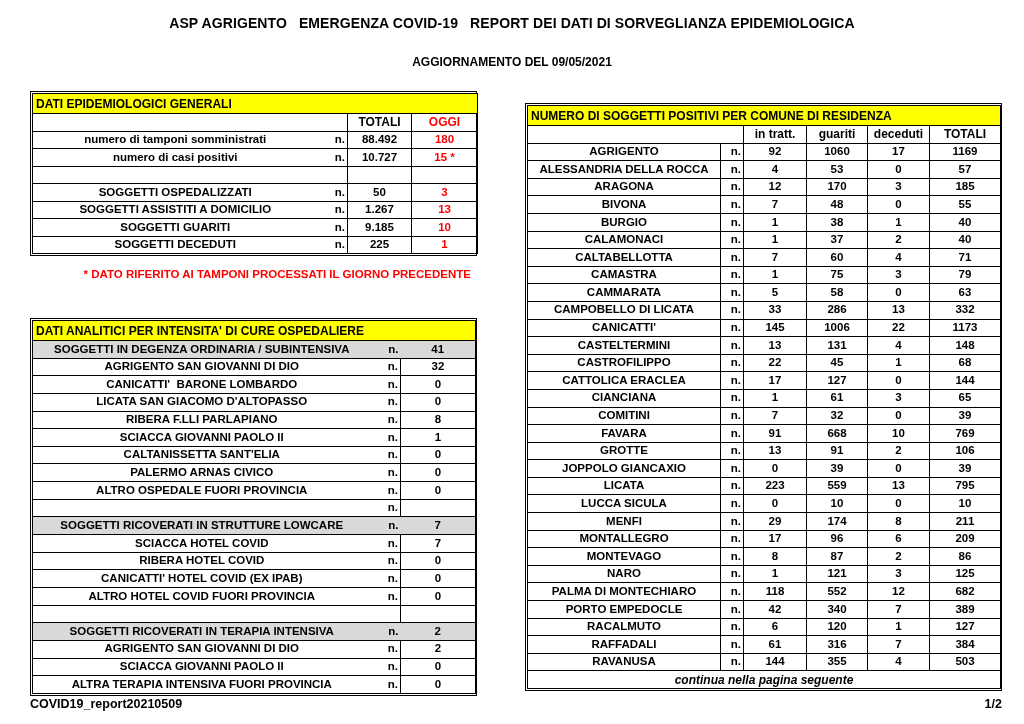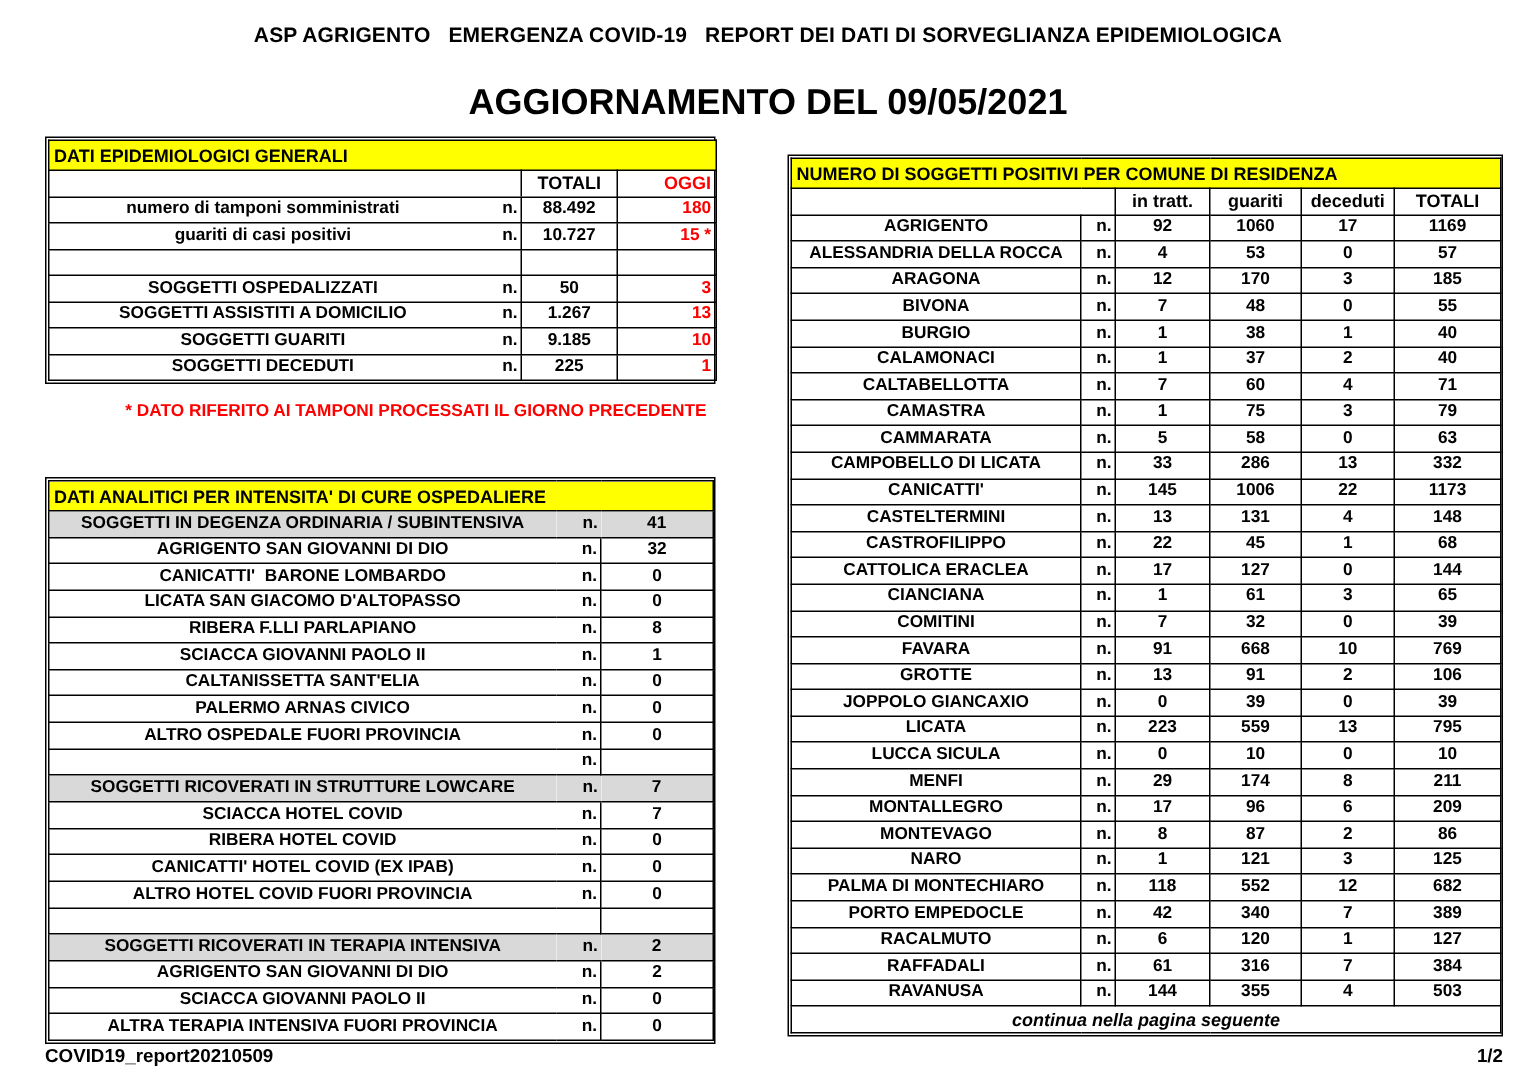--- a/index.html
+++ b/index.html
@@ -3,33 +3,33 @@
 <meta charset="utf-8">
 <style>
   * { margin:0; padding:0; box-sizing:border-box; }
   html,body { width:1024px; height:724px; background:#ffffff; overflow:hidden;
               font-family:"Liberation Sans", sans-serif; color:#000; }
   .page { position:relative; width:1024px; height:536px; background:#fff; }
 
   .title1 { position:absolute; top:15px; left:0; width:1024px; text-align:center;
             font-size:14px; font-weight:bold; white-space:pre; letter-spacing:0.1px; }
   .title2 { position:absolute; top:55px; left:0; width:1024px; text-align:center;
-            font-size:24px; font-weight:bold; }
+            font-size:12px; font-weight:bold; }
 
   .tbl-wrap { position:absolute; border:1px solid #000; padding:1px; background:#fff; }
   table { border-collapse:collapse; width:100%; table-layout:fixed; }
   td { border:1px solid #000; font-weight:bold; font-size:11.5px; padding:0 3px;
        overflow:hidden; white-space:pre; line-height:1; }
   tr.title-row td { background:#FFFF00; text-align:left; font-size:12px; padding-left:3px; }
   tr.title-row { height:20px; }
 
   .c-label { text-align:center; }
   .c-n { text-align:right; padding-right:2px; }
   .c-num, .c-val { text-align:center; }
-  .c-red { color:#FF0000; text-align:right; }
+  .c-red { color:#FF0000; text-align:center; }
   .hdr { font-size:12px; }
 
   
   #general td.c-label, #hospital td.c-label { border-right:none; }
   #general td.c-n, #hospital td.c-n { border-left:none; }
   
   #general tr.row-empty td.c-num { border-left:none; }
   
   #hospital tr.row-subheader td { background:#D9D9D9; }
   #hospital tr.row-subheader td.c-n { border-right:none; }
@@ -81,21 +81,21 @@
         </tr>
       </thead>
       <tbody>
           <tr class="row-data">
             <td class="c-label">numero di tamponi somministrati</td>
             <td class="c-n">n.</td>
             <td class="c-num">88.492</td>
             <td class="c-red">180</td>
           </tr>
           <tr class="row-data">
-            <td class="c-label">guariti di casi positivi</td>
+            <td class="c-label">numero di casi positivi</td>
             <td class="c-n">n.</td>
             <td class="c-num">10.727</td>
             <td class="c-red">15 *</td>
           </tr>
           <tr class="row-empty">
             <td class="c-label"></td>
             <td class="c-n"></td>
             <td class="c-num"></td>
             <td class="c-red"></td>
           </tr>

